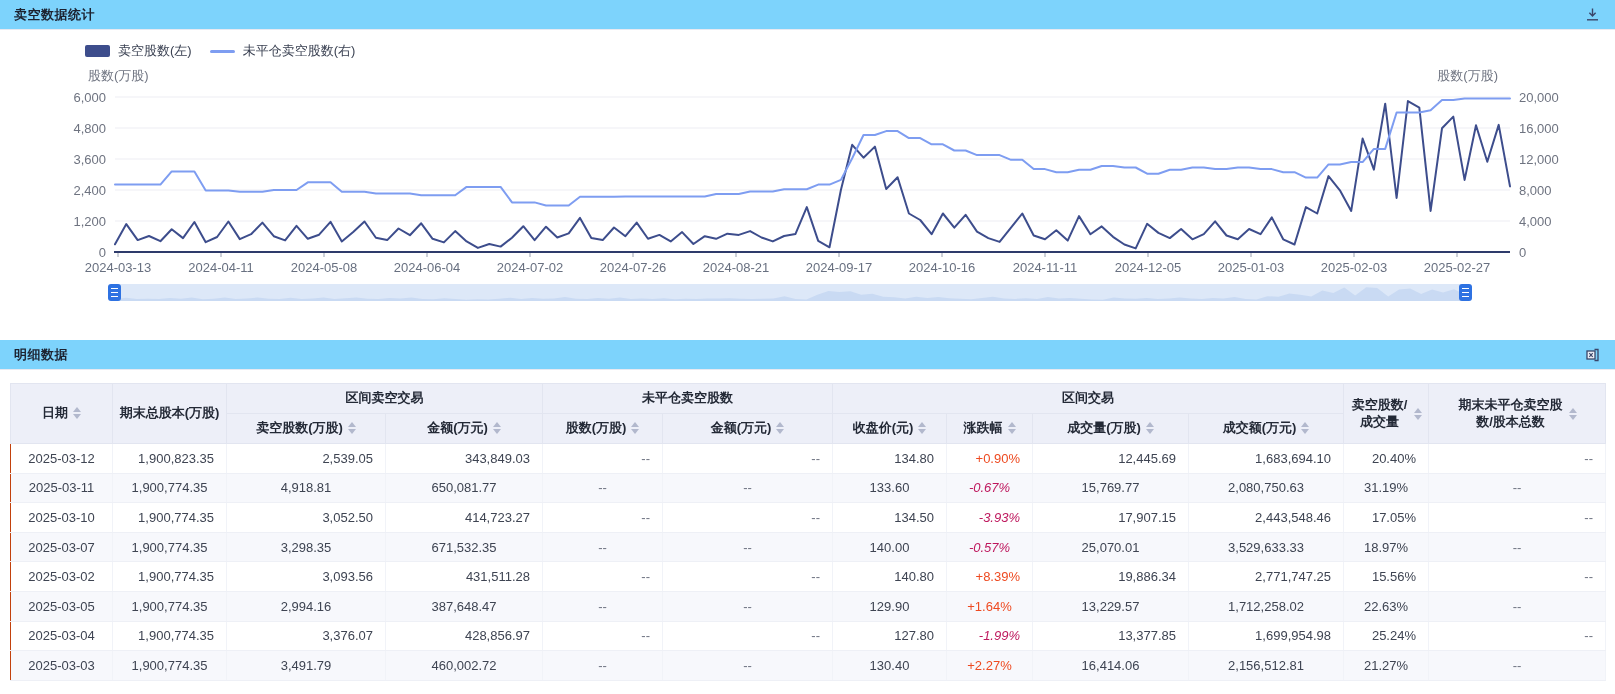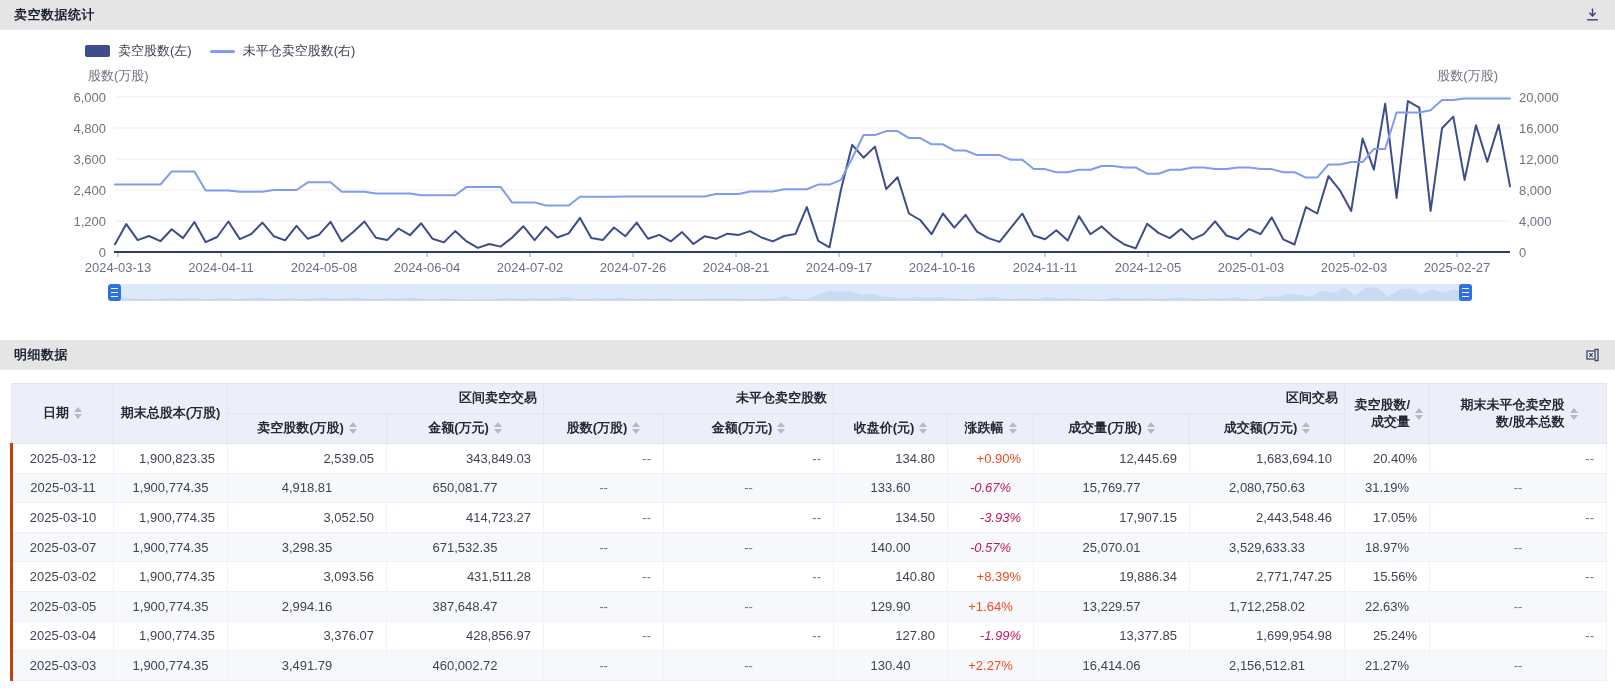--- a/index.html
+++ b/index.html
@@ -3,21 +3,21 @@
 <meta charset="utf-8">
 <style>
   * { box-sizing: border-box; }
   html,body { margin:0; padding:0; }
   body {
     width:1615px; height:694px; background:#fff; overflow:hidden;
     font-family:"Liberation Sans","DejaVu Sans",sans-serif; color:#333;
   }
   
   .bar {
-    height:30px; background:#e5e5e5; border-bottom:1px solid #e7e9f1;
+    height:30px; background:#7dd3fc; border-bottom:1px solid #e7e9f1;
     display:flex; align-items:center; justify-content:space-between;
     padding:0 14px;
   }
   .bar .bar-title { font-size:13px; font-weight:bold; color:#1c2230; letter-spacing:.5px; }
   .bar .bar-icon { width:16px; height:16px; cursor:pointer; display:flex; align-items:center; }
   .bar .bar-icon svg { display:block; }
 
   
   #chart-body { position:relative; height:310px; background:#fff; }
   #chart-svg { position:absolute; left:0; top:0; }
@@ -46,36 +46,36 @@
   }
   #dz-handle-left { left:-7px; }
   #dz-handle-right { right:-7px; }
 
   
   #table-wrap { padding:13px 10px 0 10px; }
   table { border-collapse:collapse; table-layout:fixed; width:1595px; font-size:13px; }
   thead th {
     background:#edeff8; color:#232936; font-weight:bold;
     border:1px solid #e2e5f0; padding:2px 6px; height:30px;
-    text-align:right; line-height:1.3; cursor:pointer;
+    text-align:center; line-height:1.3; cursor:pointer;
   }
   thead th.no-sort { cursor:default; }
   .thc { display:flex; align-items:center; justify-content:center; }
   .thc .lbl { display:inline-block; }
   th.wrap-sm .lbl { max-width:62px; }
   th.wrap-lg .lbl { max-width:106px; }
   .sorter { display:inline-flex; flex-direction:column; margin-left:5px; gap:2px; }
   .sorter .su { width:0; height:0; border-left:4px solid transparent; border-right:4px solid transparent; border-bottom:5px solid #b2b8cd; }
   .sorter .sd { width:0; height:0; border-left:4px solid transparent; border-right:4px solid transparent; border-top:5px solid #b2b8cd; }
   tbody td {
     height:29.6px; padding:0 12px; color:#3e4452;
     border-bottom:1px solid #eef0f6; border-right:1px solid #f1f3f8;
     white-space:nowrap; overflow:hidden;
   }
-  tbody td:first-child { border-left:3px solid #c2410c; }
+  tbody td:first-child { border-left:1px solid #c2410c; }
   tbody tr.alt td { background:#f7f8fc;text-align:center; }
   td.c-date { text-align:center; }
   td.num { text-align:right; }
   td.up { color:#ee4a21; }
   td.down { color:#be185d;font-style:italic; }
   td.muted { color:#6f7482; }
 </style>
 </head>
 <body>
 

